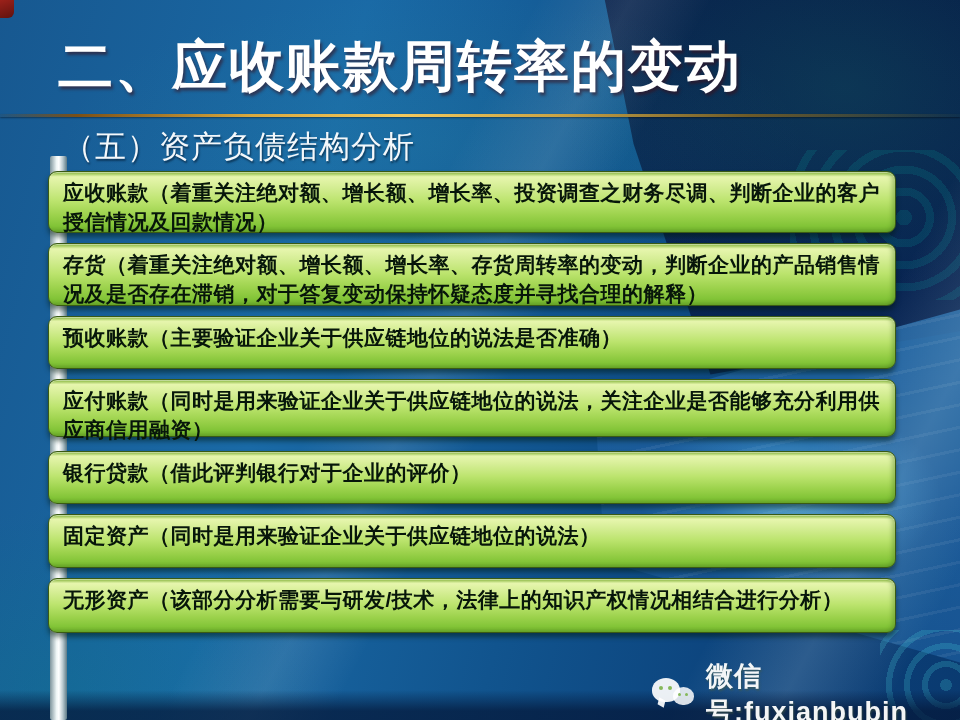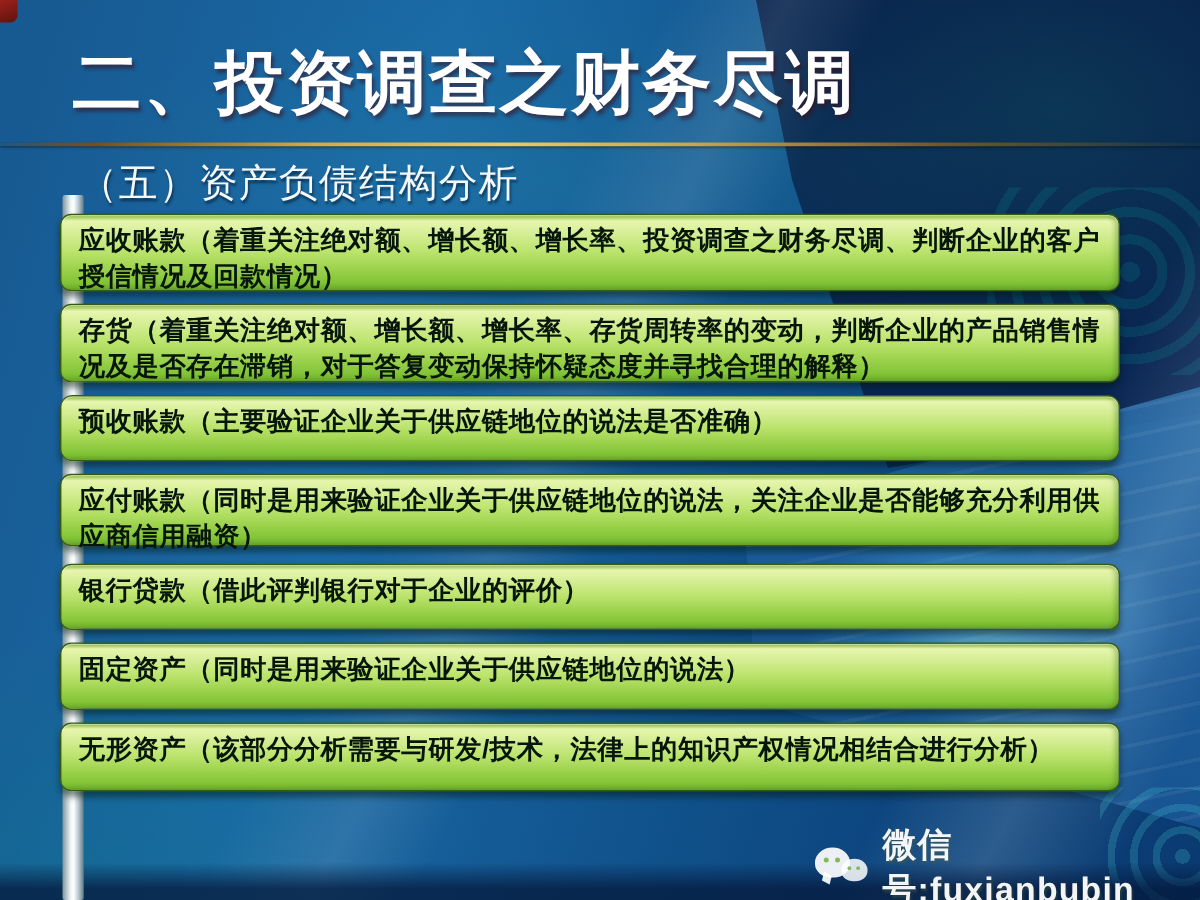--- a/index.html
+++ b/index.html
@@ -85,21 +85,21 @@
     border:1px solid #3a5a14;border-radius:9px;
     background:linear-gradient(180deg,#8fbe42 0%,#e7f6ae 8%,#d6ee96 24%,#bce46e 48%,#9cd24c 72%,#82c437 90%,#6cab2b 100%);
     box-shadow:0 4px 5px rgba(0,25,15,.5), inset 0 1px 0 rgba(255,255,255,.45), inset -3px 0 4px rgba(60,110,20,.35);
     color:#07160a;
     font-size:21px;font-weight:bold;line-height:29px;letter-spacing:.5px;
     padding:6px 14px 0 14px;
     z-index:2;
   }
   .b1{top:171px;height:62px;}
   .b2{top:243px;height:63px;}
-  .b3{top:316px;height:53px;border-radius:10px;}
+  .b3{top:316px;height:53px;}
   .b4{top:379px;height:58px;}
   .b5{top:451px;height:53px;}
   .b6{top:514px;height:54px;}
   .b7{top:578px;height:55px;}
   .b8{top:643px;height:59px;}
   
   .watermark{
     position:absolute;left:652px;top:658px;z-index:3;
     display:flex;align-items:center;gap:8px;
     color:rgba(255,255,255,.95);
@@ -126,21 +126,21 @@
   <div class="bg-layer bg-glow"></div>
   <div class="bg-layer bg-ripple"></div>
   <div class="bg-layer bg-ripple2"></div>
   <div class="bg-layer bg-teal"></div>
   <div class="bg-layer bg-streak1"></div>
   <div class="bg-layer bg-streak2"></div>
   <div class="bg-layer bg-bottom"></div>
   <div class="corner-mark"></div>
   <div class="pole"></div>
 
-  <h1 class="title">二、投资调查之财务尽调</h1>
+  <h1 class="title">二、应收账款周转率的变动</h1>
   <div class="gold-line"></div>
   <div class="subtitle">（五）资产负债结构分析</div>
 
   <div class="box b1">应收账款（着重关注绝对额、增长额、增长率、投资调查之财务尽调、判断企业的客户授信情况及回款情况）</div>
   <div class="box b2">存货（着重关注绝对额、增长额、增长率、存货周转率的变动，判断企业的产品销售情况及是否存在滞销，对于答复变动保持怀疑态度并寻找合理的解释）</div>
   <div class="box b3">预收账款（主要验证企业关于供应链地位的说法是否准确）</div>
   <div class="box b4">应付账款（同时是用来验证企业关于供应链地位的说法，关注企业是否能够充分利用供应商信用融资）</div>
   <div class="box b5">银行贷款（借此评判银行对于企业的评价）</div>
   <div class="box b6">固定资产（同时是用来验证企业关于供应链地位的说法）</div>
   <div class="box b7">无形资产（该部分分析需要与研发/技术，法律上的知识产权情况相结合进行分析）</div>

